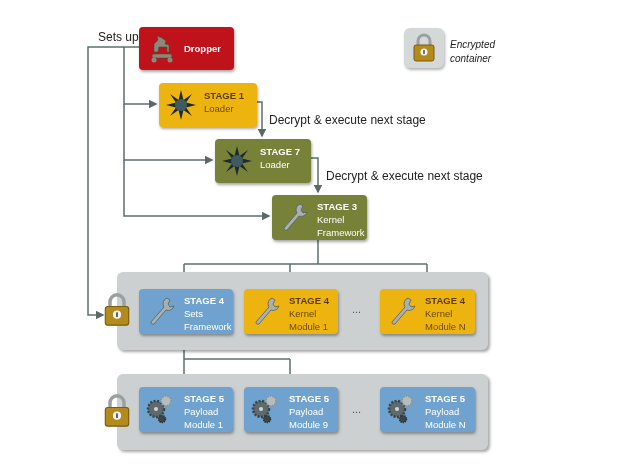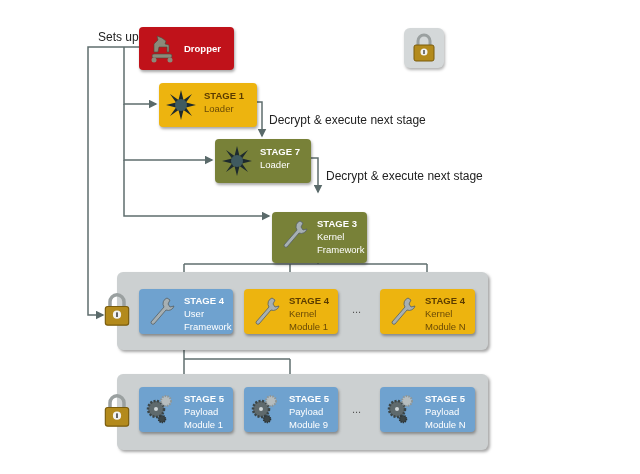--- a/index.html
+++ b/index.html
@@ -63,20 +63,24 @@
 
 <div class="abs" style="left:404px; top:28px; width:130px; height:44px;">
   <div class="abs" style="left:0; top:0; width:40px; height:40px; background:#d4d8d9; border-radius:6px; box-shadow:1px 2px 3px rgba(0,0,0,0.3);">
     <svg class="abs" style="left:8px; top:5px;" width="24" height="30" viewBox="0 0 24 30">
       <path d="M6,13 V8 a6,6 0 0 1 12,0 V13" stroke="#9aa0a0" stroke-width="3" fill="none"></path>
       <rect x="2" y="12" width="20" height="16" rx="2" fill="#b38a1c" stroke="#7a5c0c"></rect>
       <circle cx="12" cy="19" r="3.5" fill="#f2f2f2"></circle>
       <rect x="11.3" y="17" width="1.4" height="4" fill="#444"></rect>
     </svg>
   </div>
+  <div class="legend-label" style="left:46px; top:10px;">
+    <span>Encrypted</span><br>
+    <span>container</span>
+  </div>
 </div>
 
 <div class="box red" style="left:139px; top:27px; width:95px; height:43px;">
   <svg class="ico" style="top:5px;" viewBox="0 0 32 32">
     <path d="M9,20 L9,12 L13,8 L12,4 L17,6 L21,9 L20,12 L24,13 L24,20 L22,20 L22,15 L14,15 L13,20 Z" fill="#8b8a7a" stroke="#4a4a3a" stroke-width="0.6"></path>
     <rect x="7" y="22" width="20" height="4" rx="2" fill="#8b8a7a" stroke="#4a4a3a" stroke-width="0.6"></rect>
     <circle cx="9" cy="28" r="2.5" fill="#8b8a7a"></circle>
     <circle cx="25" cy="28" r="2.5" fill="#8b8a7a"></circle>
   </svg>
   <div class="txt" style="top:15px;">
@@ -99,21 +103,21 @@
   <svg class="ico" viewBox="0 0 32 32">
     <polygon points="16,1 18.5,11 27,5 21,13.5 31,16 21,18.5 27,27 18.5,21 16,31 13.5,21 5,27 11,18.5 1,16 11,13.5 5,5 13.5,11" fill="#1d2a2e"></polygon>
     <circle cx="16" cy="16" r="6" fill="#3f5a60"></circle>
   </svg>
   <div class="txt">
     <span class="title">STAGE 7</span>
     <span class="sub">Loader</span>
   </div>
 </div>
 
-<div class="box olive" style="left:272px; top:212px; width:95px; height:51px;">
+<div class="box olive" style="left:272px; top:195px; width:95px; height:45px;">
   <svg class="ico" viewBox="0 0 32 32">
     <path d="M22,3 a6,6 0 0 0 -3,9 L6,27 a2,2 0 0 0 3,2 L21,15 a6,6 0 0 0 8,-4 l-4,1 -2,-3 2,-4 z" fill="#a7b0b3" stroke="#555f63" stroke-width="0.8"></path>
   </svg>
   <div class="txt" style="top:5px;">
     <span class="title">STAGE 3</span>
     <span class="sub">Kernel</span>
     <span class="sub">Framework</span>
   </div>
 </div>
 
@@ -124,21 +128,21 @@
   <circle cx="12" cy="19" r="3.5" fill="#f2f2f2"></circle>
   <rect x="11.3" y="17" width="1.4" height="4" fill="#444"></rect>
 </svg>
 
 <div class="box blue" style="left:139px; top:289px; width:94px; height:45px;">
   <svg class="ico" viewBox="0 0 32 32">
     <path d="M22,3 a6,6 0 0 0 -3,9 L6,27 a2,2 0 0 0 3,2 L21,15 a6,6 0 0 0 8,-4 l-4,1 -2,-3 2,-4 z" fill="#a7b0b3" stroke="#555f63" stroke-width="0.8"></path>
   </svg>
   <div class="txt" style="top:5px;">
     <span class="title">STAGE 4</span>
-    <span class="sub">User</span>
+    <span class="sub">Sets</span>
     <span class="sub">Framework</span>
   </div>
 </div>
 
 <div class="box yellow" style="left:244px; top:289px; width:94px; height:45px;">
   <svg class="ico" viewBox="0 0 32 32">
     <path d="M22,3 a6,6 0 0 0 -3,9 L6,27 a2,2 0 0 0 3,2 L21,15 a6,6 0 0 0 8,-4 l-4,1 -2,-3 2,-4 z" fill="#a7b0b3" stroke="#555f63" stroke-width="0.8"></path>
   </svg>
   <div class="txt" style="top:5px;">
     <span class="title">STAGE 4</span>

